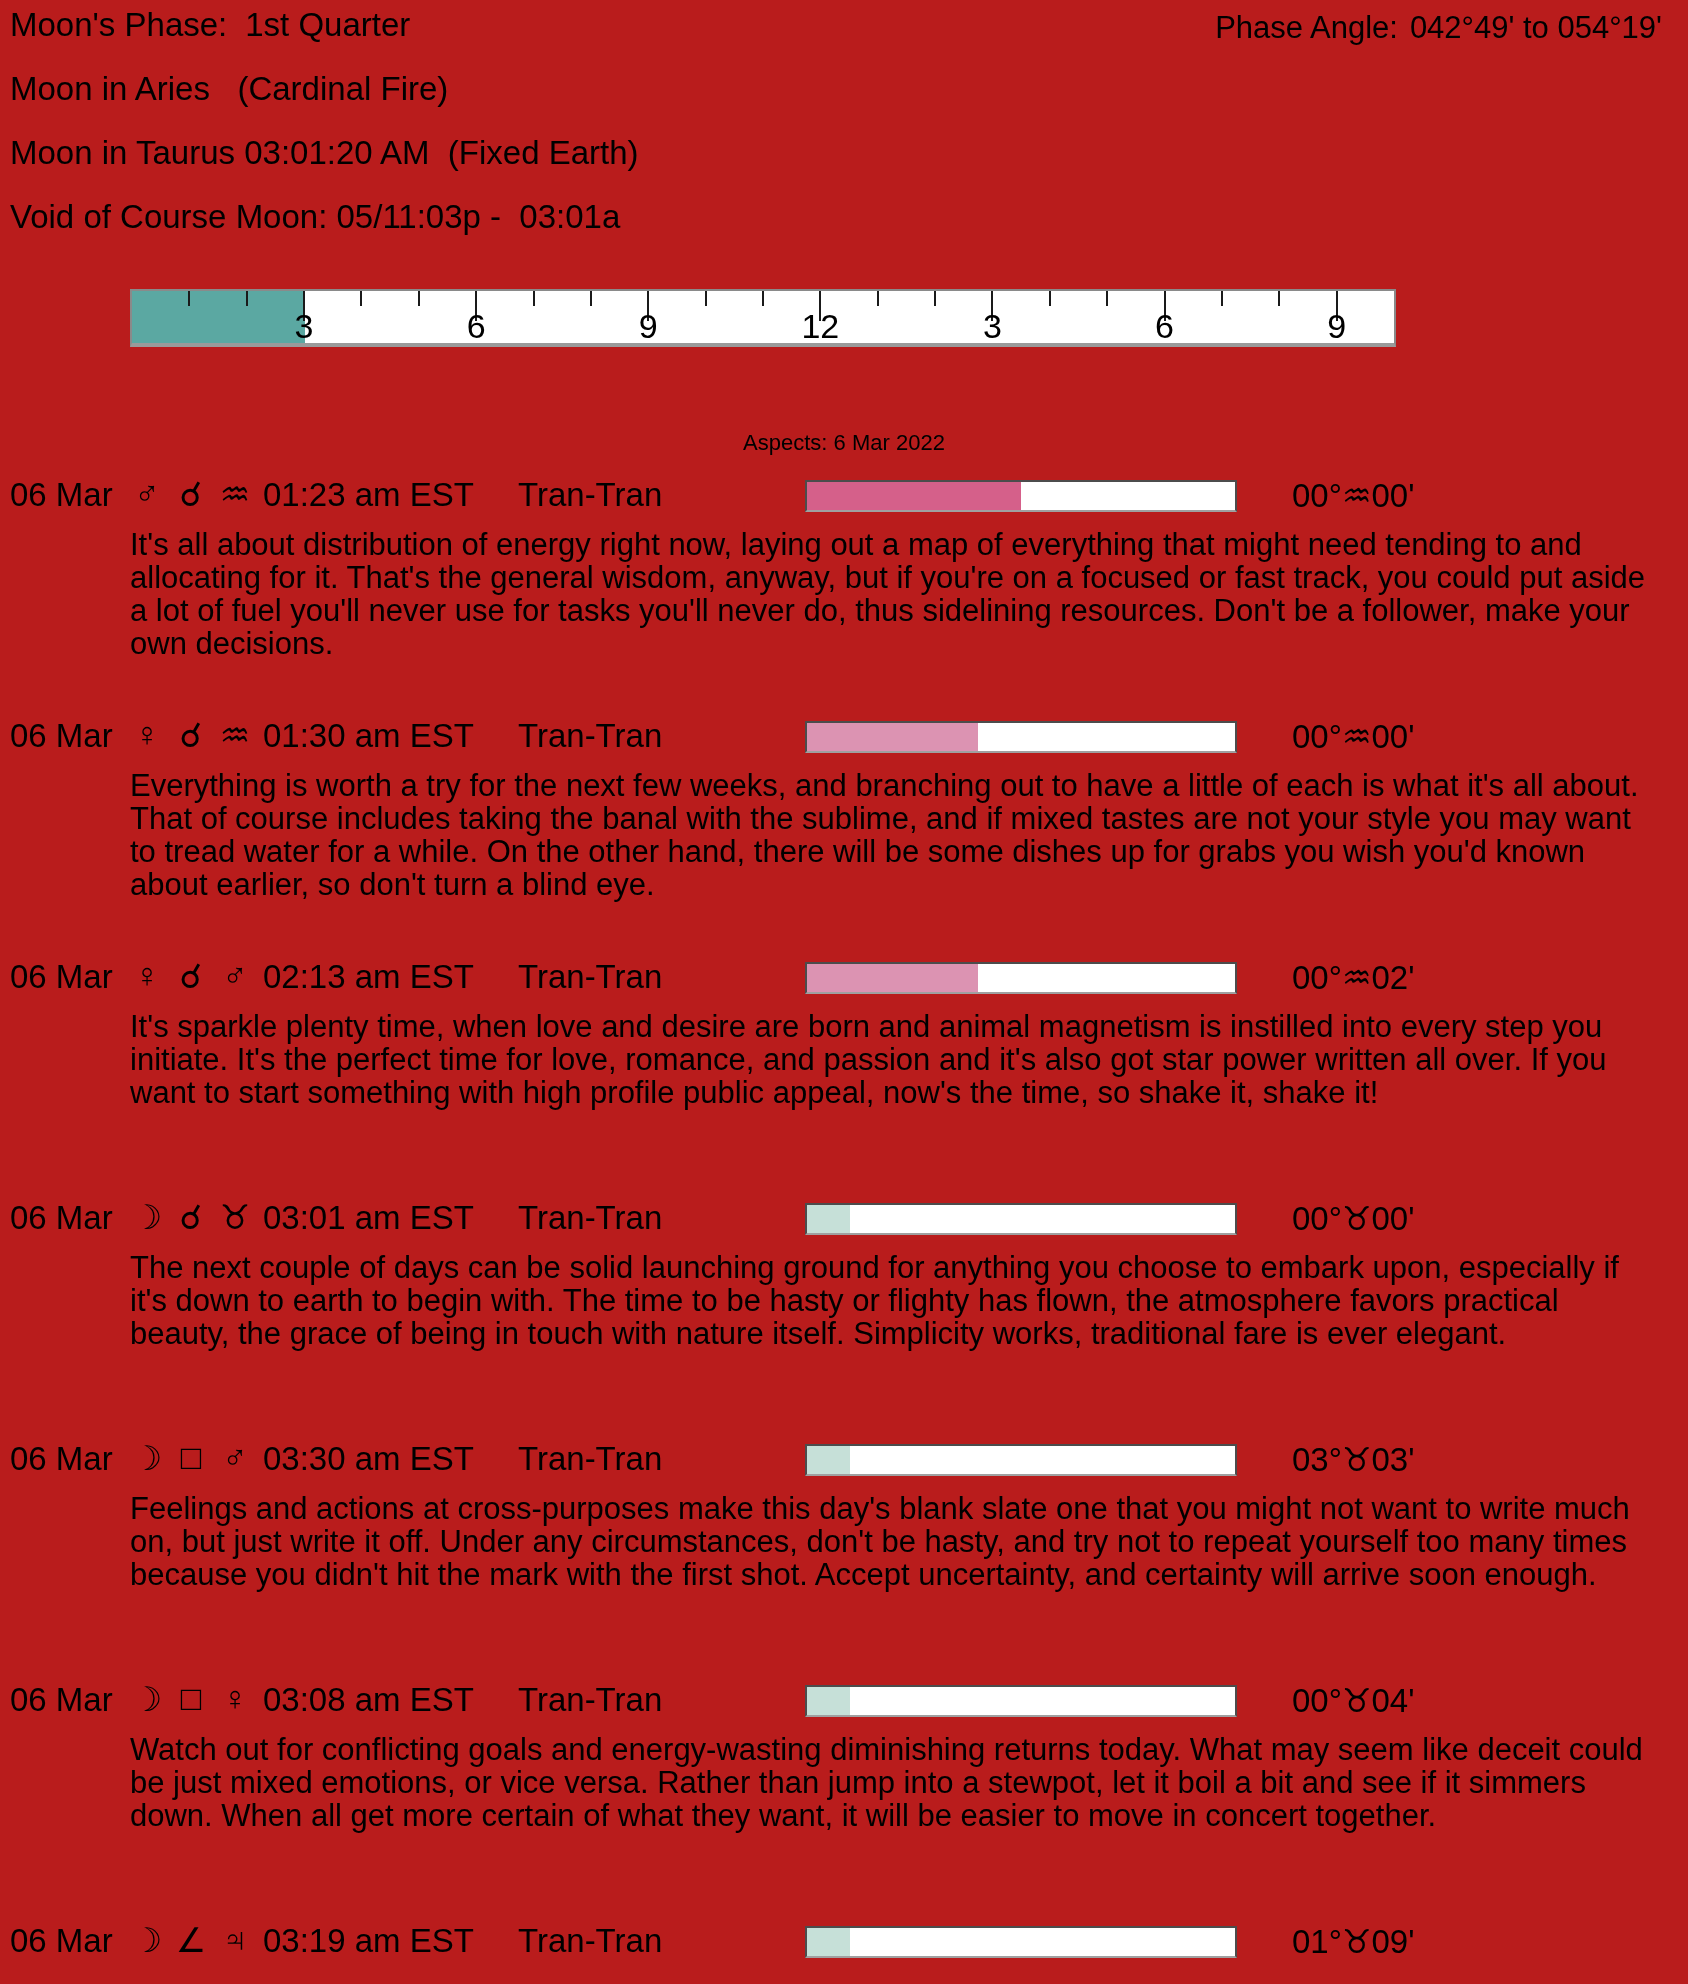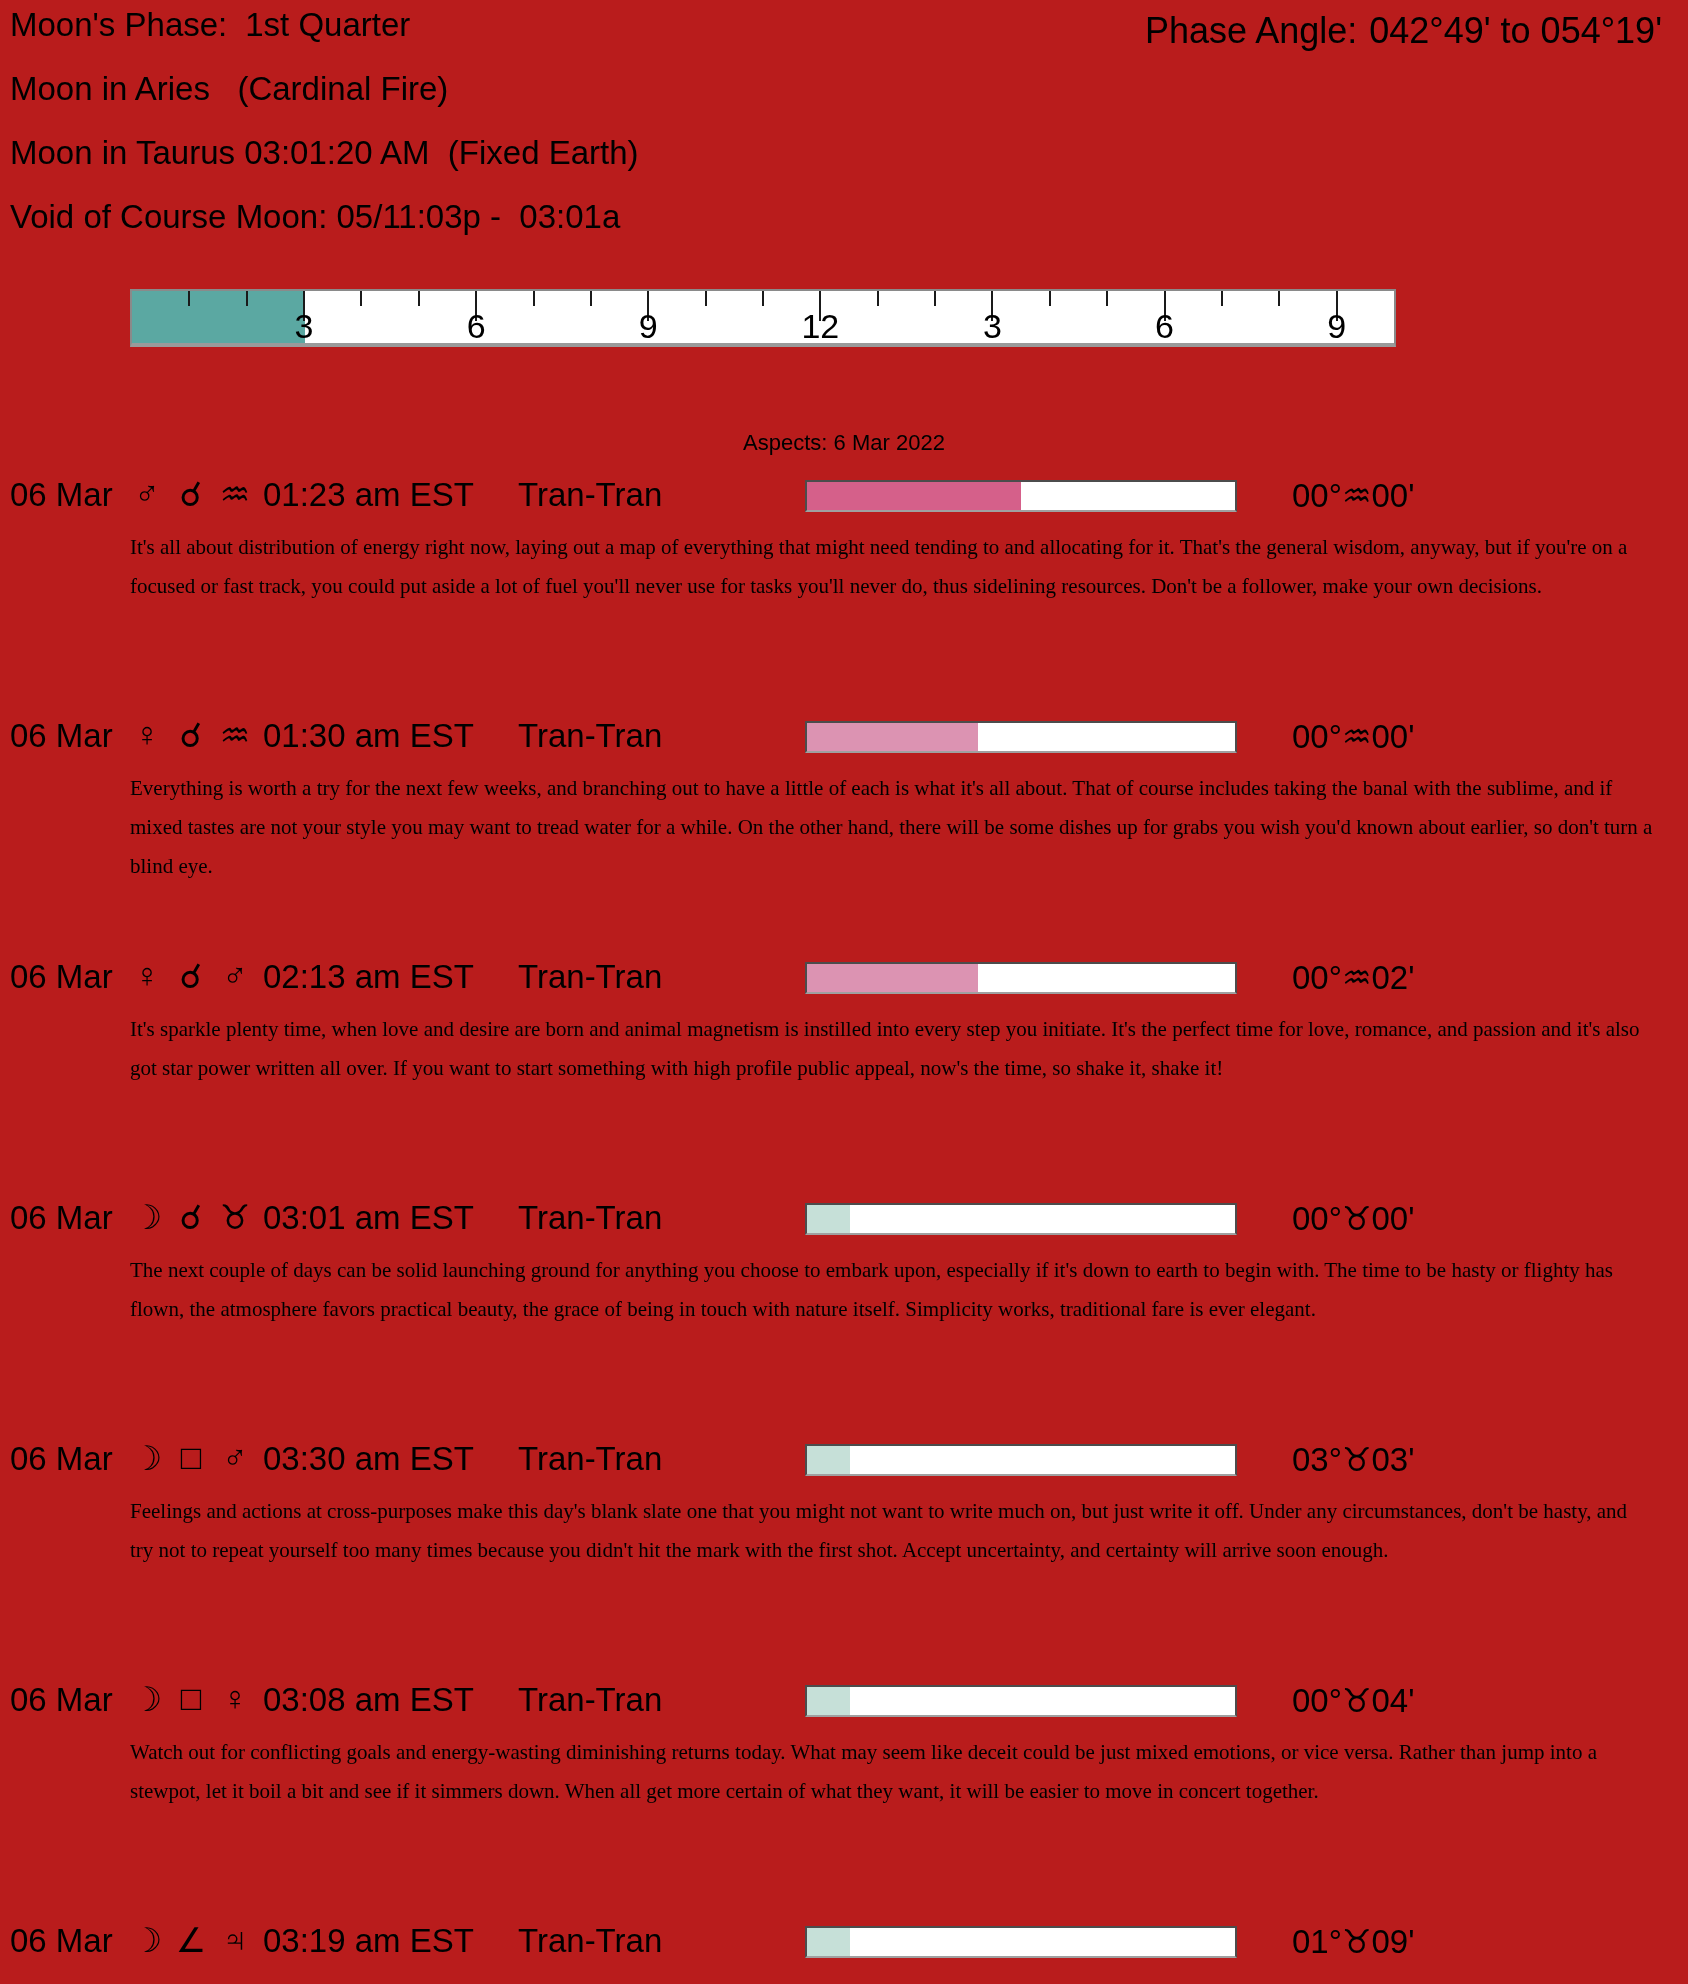--- a/index.html
+++ b/index.html
@@ -6,21 +6,21 @@
   .page {
     position:relative; width:1688px; height:1984px; overflow:hidden;
     background:#b91c1c; color:#000;
     font-family:"Liberation Sans","DejaVu Sans",sans-serif;
   }
   .topline { position:absolute; left:10px; font-size:33px; white-space:pre; }
   .tl-1 { top:6px; }
   .tl-2 { top:70px; }
   .tl-3 { top:134px; }
   .tl-4 { top:198px; }
-  .phase-angle { position:absolute; top:10px; right:26px; font-size:36px; white-space:pre; }
+  .phase-angle { position:absolute; top:10px; right:26px; font-size:31px; white-space:pre; }
   .phase-angle .val { margin-left:12px; }
   .mp-value { margin-left:18px; }
 
   
   .voc-bar {
     position:absolute; left:130px; top:289px; width:1262px; height:52px;
     border:2px solid #8a8a8a; border-bottom:4px solid #9a9a9a; background:#fff;
   }
   .voc-fill { position:absolute; left:0; top:0; height:100%; }
   .tick { position:absolute; top:0; width:2px; height:15px; background:#1a1a1a; transform:translateX(-1px); }
@@ -44,21 +44,21 @@
   .a-time  { position:absolute; left:263px; top:0; white-space:pre; }
   .a-type  { position:absolute; left:518px; top:0; white-space:pre; }
   .a-bar   {
     position:absolute; left:805px; top:4px; width:428px; height:28px;
     border:2px solid #4c4c4c; border-bottom-color:#a0a0a0; background:#fff;
   }
   .a-bar-fill { position:absolute; left:0; top:0; height:100%; }
   .a-degree{ position:absolute; left:1292px; top:0; white-space:pre; }
   .aspect-desc {
     margin:8px 0 0 130px; width:1525px;
-    font-size:21px; line-height:39px;font-family:Liberation Serif, serif;
+    font-size:31px; line-height:33px;
   }
 </style>
 </head>
 <body>
 
 <div class="page">
 
   <div class="topline tl-1"><span>Moon's Phase:</span><span class="mp-value">1st Quarter</span></div>
 
   <div class="phase-angle"><span>Phase Angle:</span><span class="val">042°49' to 054°19'</span></div>

